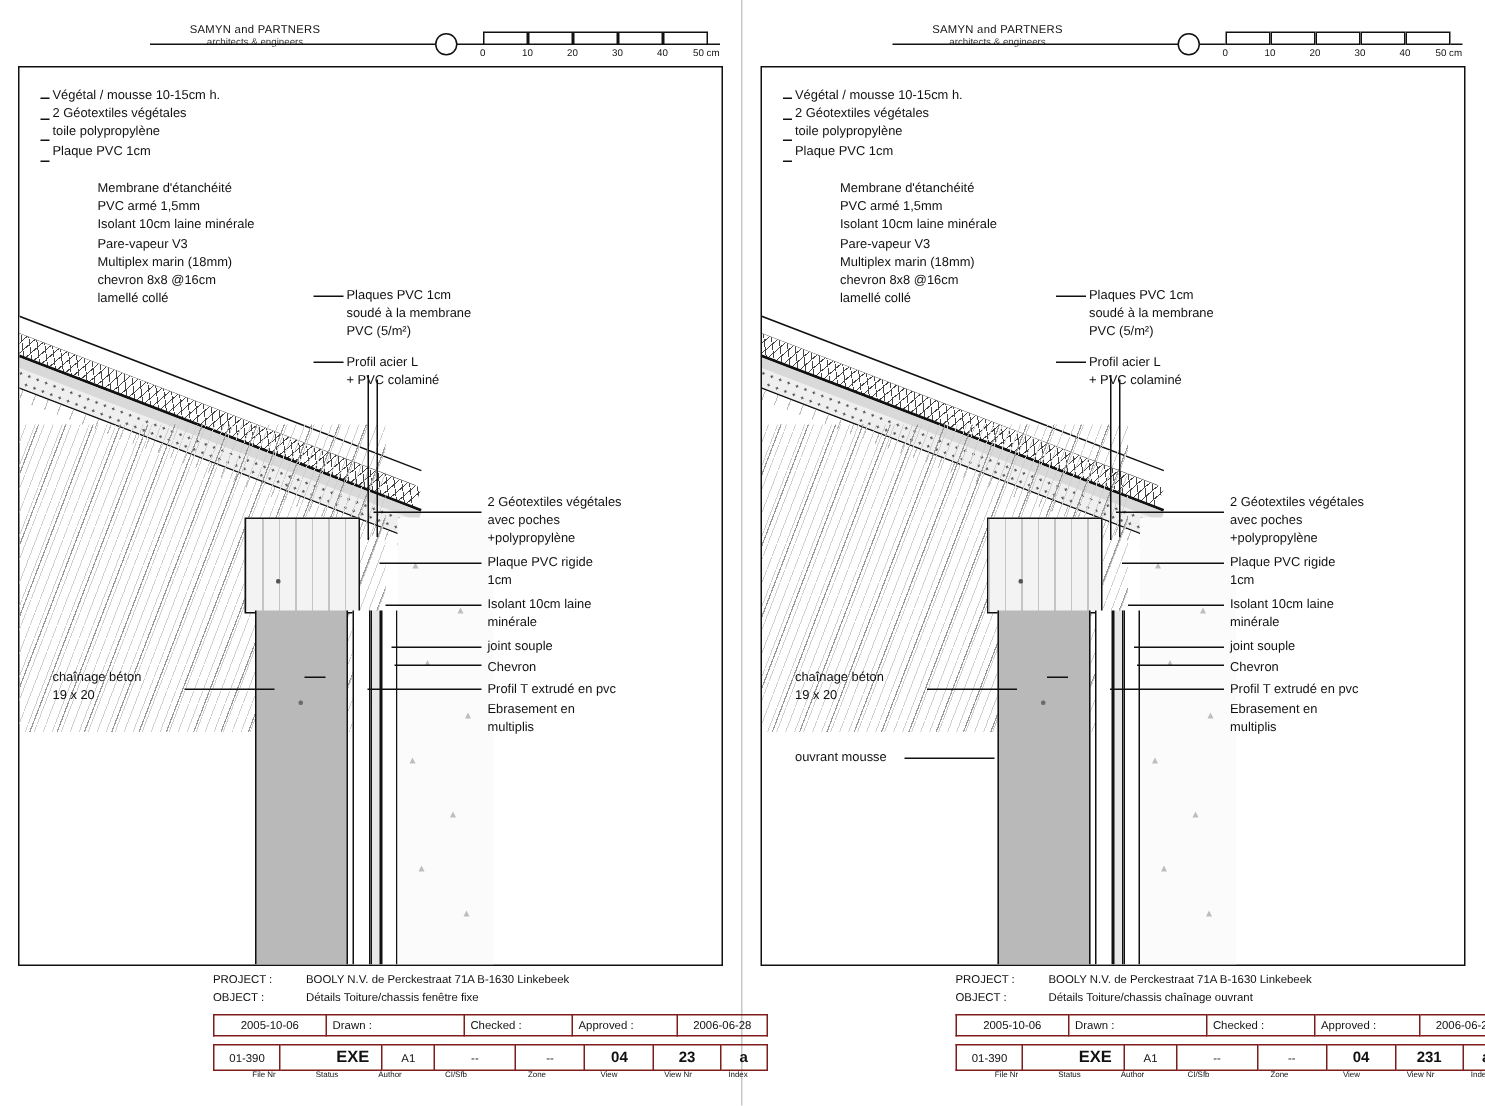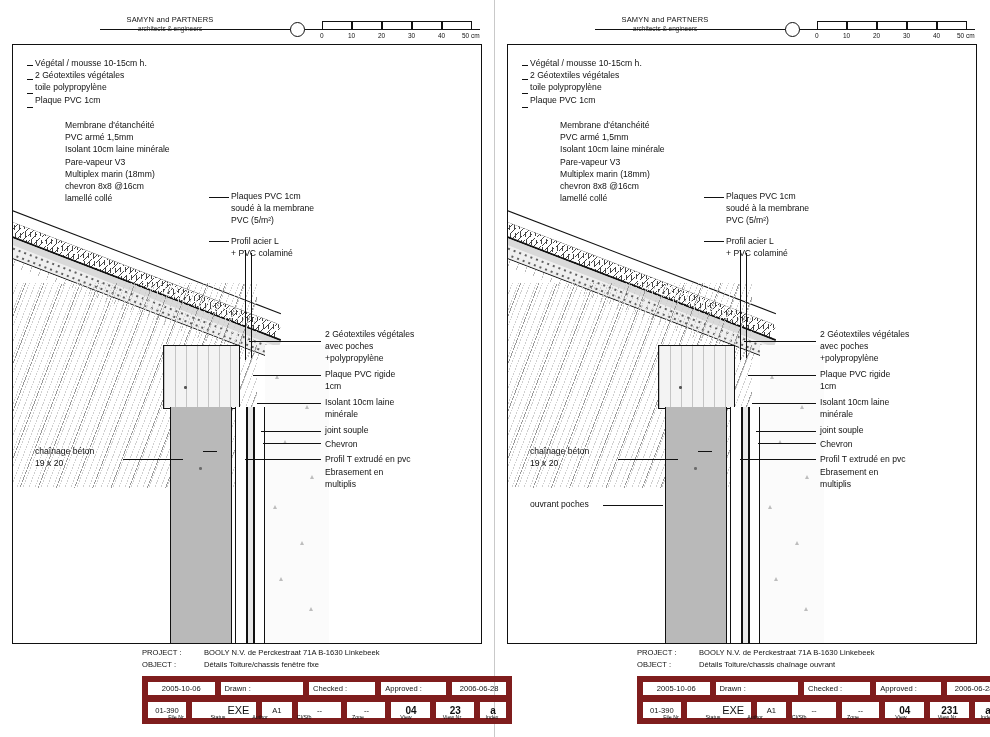--- a/index.html
+++ b/index.html
@@ -67,22 +67,22 @@
   .mull.g{background:#e8e8e8;}
 
   
   .concrete{position:absolute;background:#fbfbfb;overflow:hidden;}
   .concrete .tri{position:absolute;width:0;height:0;border-left:2.6px solid transparent;border-right:2.6px solid transparent;border-bottom:4.6px solid #bdbdbd;}
 
   
   .tb{position:absolute;left:110px;top:648px;width:370px;height:78px;margin-left:32px;}
   .tb .row{position:absolute;font-size:7.6px;}
   .tb table{border-collapse:collapse;position:absolute;left:0;top:28px;width:370px;}
-  .tb td{border:6px solid #7f1d1d;font-size:7.6px;text-align:center;padding:2px 0;}
-  .tb td.b{font-weight:normal;font-size:11px;padding-left:29px;}
+  .tb td{border:1px solid #7f1d1d;font-size:7.6px;text-align:center;padding:2px 0;}
+  .tb td.b{font-weight:bold;font-size:11px;padding-left:29px;}
   .tb td.m{font-size:10px;font-weight:bold;}
   .capt{position:absolute;left:0;top:66px;width:370px;}
   .capt span{position:absolute;font-size:5.3px;color:#111;text-align:center;}
 </style>
 </head>
 <body>
 
 <div class="divider"></div>
 
 <div class="sheet left">
@@ -351,21 +351,21 @@
 1cm</div>
     <div class="anno" style="left:312px;top:351px;">Isolant 10cm laine
 minérale</div>
     <div class="anno" style="left:312px;top:379px;">joint souple</div>
     <div class="anno" style="left:312px;top:393px;">Chevron</div>
     <div class="anno" style="left:312px;top:408px;">Profil T extrudé en pvc</div>
     <div class="anno" style="left:312px;top:421px;">Ebrasement en
 multiplis</div>
     <div class="anno" style="left:22px;top:400px;">chaînage béton
 19 x 20</div>
-    <div class="anno" style="left:22px;top:453px;">ouvrant poches</div>
+    <div class="anno" style="left:22px;top:453px;">ouvrant mousse</div>
   </div>
 
   <div class="tb">
     <div class="row" style="left:0;top:0;">PROJECT :</div>
     <div class="row" style="left:0;top:12px;">OBJECT :</div>
     <div class="row" style="left:62px;top:0;">BOOLY N.V. de Perckestraat 71A B-1630 Linkebeek</div>
     <div class="row" style="left:62px;top:12px;">Détails Toiture/chassis chaînage ouvrant</div>
 
     <table>
       <tbody>

